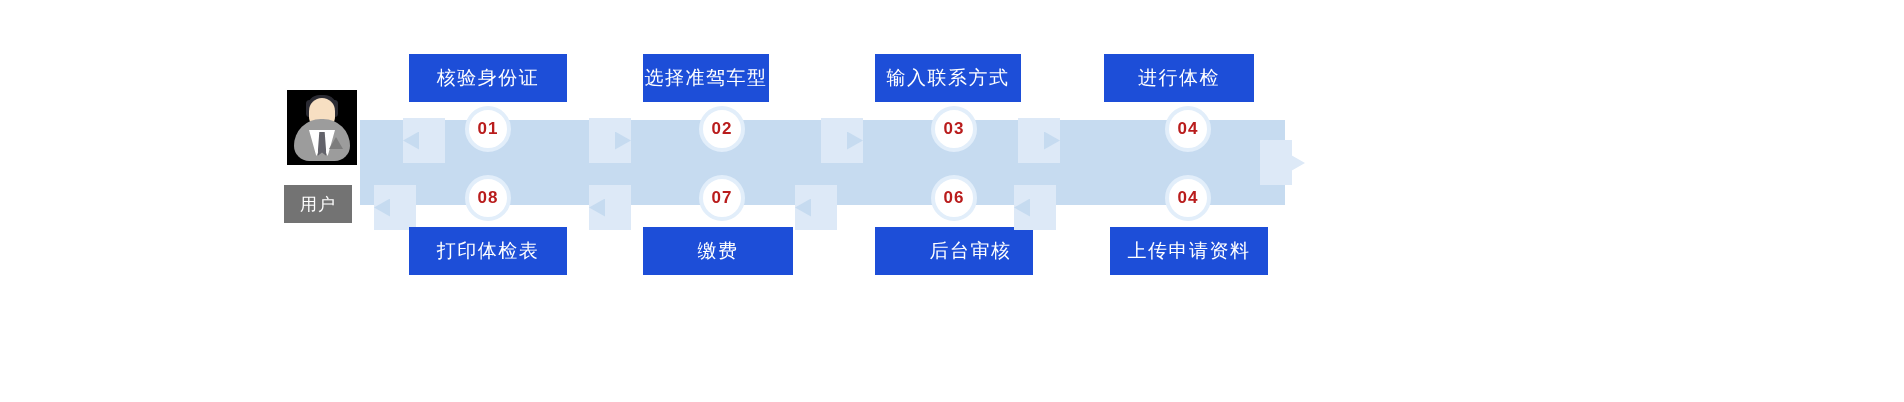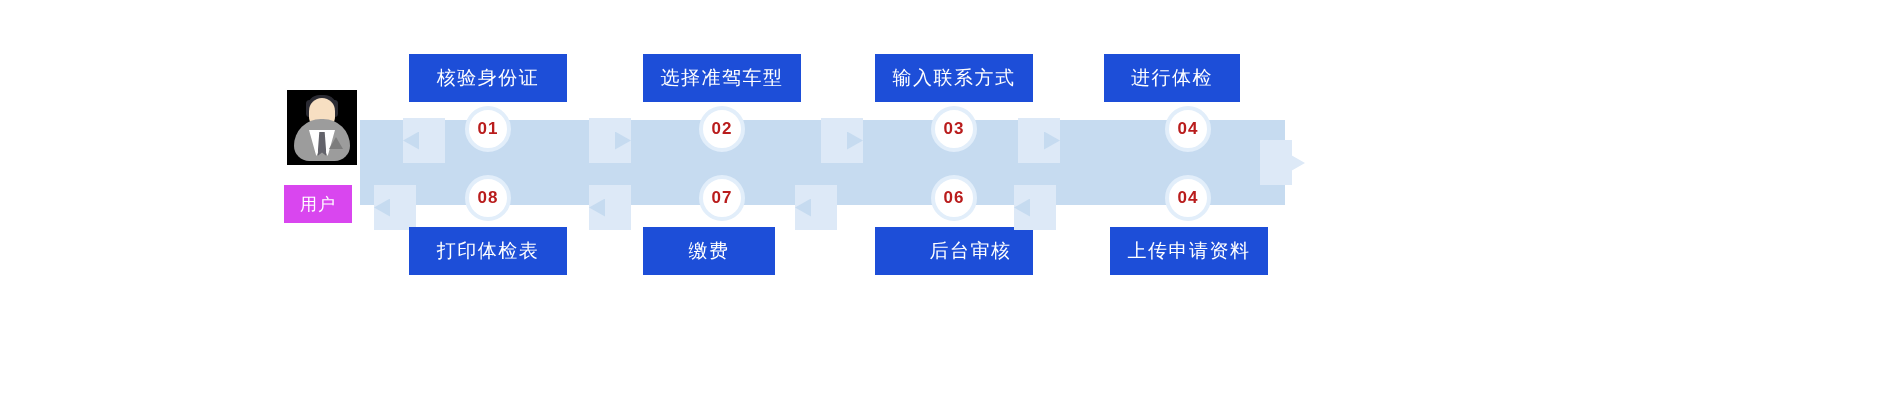--- a/index.html
+++ b/index.html
@@ -133,21 +133,21 @@
     border-bottom: 12px solid #7d7d7d;
   }
 
   
   .user-label {
     position: absolute;
     left: 284px;
     top: 185px;
     width: 68px;
     height: 38px;
-    background: #d946ef;
+    background: #737373;
     color: #ffffff;
     font-size: 17px;
     display: flex;
     align-items: center;
     justify-content: center;
     letter-spacing: 1px;
   }
 
   .step-box {
     position: absolute;
@@ -245,54 +245,54 @@
     <div class="bite"></div>
   </div>
 
   <div class="step-box" style="left:409px; top:54px; width:158px;">核验身份证</div>
   <div class="num-circle" style="left:465px; top:106px;">01</div>
 
   <div class="ribbon right" style="left:589px; top:118px;">
     <div class="bite"></div>
   </div>
 
-  <div class="step-box" style="left:643px; top:54px; width:158px;">选择准驾车型</div>
+  <div class="step-box" style="left:643px; top:54px; width:126px;">选择准驾车型</div>
   <div class="num-circle" style="left:699px; top:106px;">02</div>
 
   <div class="ribbon right" style="left:821px; top:118px;">
     <div class="bite"></div>
   </div>
 
-  <div class="step-box" style="left:875px; top:54px; width:158px;">输入联系方式</div>
+  <div class="step-box" style="left:875px; top:54px; width:146px;">输入联系方式</div>
   <div class="num-circle" style="left:931px; top:106px;">03</div>
 
   <div class="ribbon right" style="left:1018px; top:118px;">
     <div class="bite"></div>
   </div>
 
-  <div class="step-box" style="left:1104px; top:54px; width:136px;">进行体检</div>
+  <div class="step-box" style="left:1104px; top:54px; width:150px;">进行体检</div>
   <div class="num-circle" style="left:1165px; top:106px;">04</div>
 
   <div class="ribbon tail-right" style="left:1260px; top:140px; width:32px; height:45px;">
     <div class="notch"></div>
   </div>
 
   <div class="ribbon left" style="left:374px; top:185px;">
     <div class="bite"></div>
   </div>
 
   <div class="num-circle" style="left:465px; top:175px;">08</div>
   <div class="step-box" style="left:409px; top:227px; width:158px;">打印体检表</div>
 
   <div class="ribbon left" style="left:589px; top:185px;">
     <div class="bite"></div>
   </div>
 
   <div class="num-circle" style="left:699px; top:175px;">07</div>
-  <div class="step-box" style="left:643px; top:227px; width:132px;">缴费</div>
+  <div class="step-box" style="left:643px; top:227px; width:150px;">缴费</div>
 
   <div class="ribbon left" style="left:795px; top:185px;">
     <div class="bite"></div>
   </div>
 
   <div class="num-circle" style="left:931px; top:175px;text-align:center;">06</div>
   <div class="step-box" style="left:875px; top:227px; width:158px;padding-left:33px;">后台审核</div>
 
   <div class="ribbon left" style="left:1014px; top:185px;">
     <div class="bite"></div>

